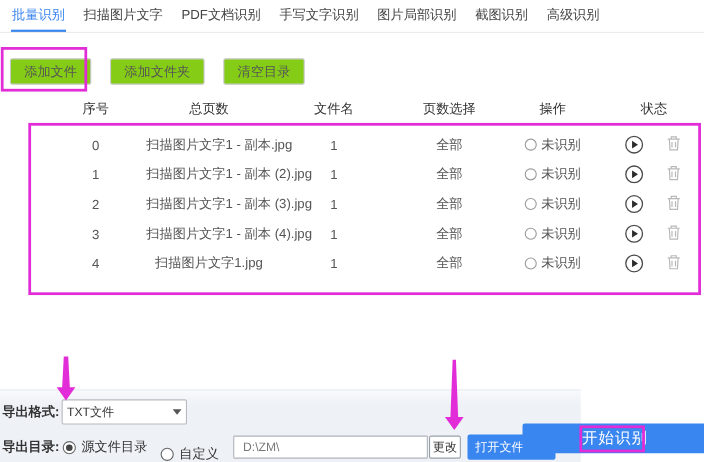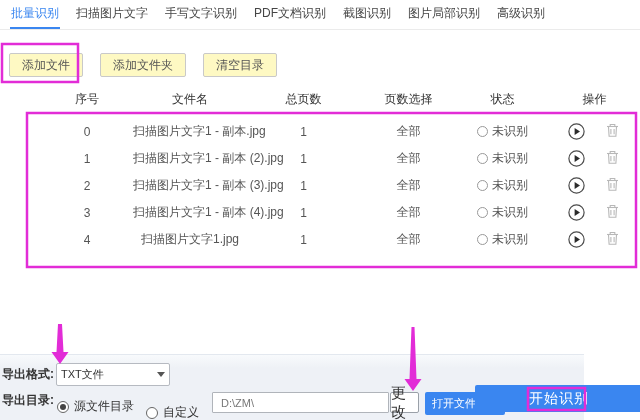--- a/index.html
+++ b/index.html
@@ -16,21 +16,21 @@
   }
   .tab {
     display:flex; align-items:center; font-size:12px; color:#454545;
     cursor:pointer; border-bottom:2px solid transparent; padding:0 1px;
     white-space:nowrap;
   }
   .tab.active { color:#3a86f0; border-bottom-color:#3a86f0; }
   
   .toolbar { margin:23px 0 0 9px; display:flex; gap:17px; }
   .tool-btn {
-    height:24px; padding:0 12px; background:#fef9c3;
+    height:24px; padding:0 12px; background:#84cc16;
     border:1px solid #c9c9c9; border-radius:2px;
     font-size:12px; color:#555; display:flex; align-items:center;
     cursor:pointer;
   }
   
   .table { margin-left:30px; width:600px;padding-left:11px; }
   .thead {
     margin-top:14px; display:grid;
     grid-template-columns:92px 114px 113px 97px 91px 93px;
   }
@@ -43,26 +43,26 @@
   .td { text-align:center; font-size:12px; color:#555; white-space:nowrap; }
   .td.status { display:flex; align-items:center; justify-content:center; gap:4px; }
   .radio-o {
     width:11px; height:11px; border:1px solid #999; border-radius:50%;
     display:inline-block; background:#fff;
   }
   .td.ops { display:flex; align-items:center; justify-content:center; gap:20px; }
   .icon-btn { width:17px; height:17px; cursor:pointer; display:flex; }
   
   .footer {
-    position:absolute; left:0; bottom:0; width:584px; height:66px;
+    position:absolute; left:0; bottom:0; width:528px; height:66px;
     background:linear-gradient(#f8fafc,#eef1f6 20%);
     border-top:1px solid #e3e8ef;
   }
   .f-row1 { display:flex; align-items:center; margin:8px 0 0 2px; }
-  .f-row2 { display:flex; margin:6px 0 0 2px; }
+  .f-row2 { display:flex; align-items:center; margin:6px 0 0 2px; }
   .f-label { font-size:12px; font-weight:bold; color:#333; width:53px; }
   .dropdown {
     margin-left:1px; width:114px; height:23px; background:#fff;
     border:1px solid #b6bac1; border-radius:2px; display:flex;
     align-items:center; justify-content:space-between; padding:0 4px;
     font-size:11px; color:#333; cursor:pointer;
   }
   .caret-down {
     width:0; height:0; border-left:4px solid transparent;
     border-right:4px solid transparent; border-top:5px solid #555;
@@ -77,21 +77,21 @@
     content:""; width:6px; height:6px; border-radius:50%; background:#444;
   }
   .radio-label { font-size:12px; color:#333; }
   .path-input {
     margin-left:13px; width:177px; height:21px; border:1px solid #b0b4ba;
     background:#fff; font-size:11px; color:#777; padding:0 8px;
     font-family:"Liberation Sans","DejaVu Sans",sans-serif; border-radius:1px;
   }
   .change-btn {
     width:29px; height:21px; margin-left:1px; background:#fff;
-    border:1px solid #9aa0a8; border-radius:2px; font-size:15px; color:#333;
+    border:1px solid #9aa0a8; border-radius:2px; font-size:11px; color:#333;
     display:flex; align-items:center; justify-content:center; cursor:pointer;
   }
   .open-dir-btn {
     margin-left:6px; height:23px; padding:0 7px; background:#3a86f0;
     border:none; border-radius:2px; color:#fff; font-size:11px;
     display:flex; align-items:center; cursor:pointer;
   }
   .start-btn {
     position:absolute; left:475px; top:385px; width:168px; height:27px;
     background:#3a86f0; border:none; border-radius:2px; color:#fff;
@@ -105,50 +105,50 @@
   }
 </style>
 </head>
 <body>
 
 <div class="tabbar">
   <div class="tab active">批量识别</div>
 
   <div class="tab">扫描图片文字</div>
 
+  <div class="tab">PDF文档识别</div>
+
   <div class="tab">手写文字识别</div>
 
-  <div class="tab">PDF文档识别</div>
+  <div class="tab">图片局部识别</div>
 
   <div class="tab">截图识别</div>
-
-  <div class="tab">图片局部识别</div>
 
   <div class="tab">高级识别</div>
 </div>
 
 <div class="toolbar">
   <div class="tool-btn">添加文件</div>
   <div class="tool-btn">添加文件夹</div>
   <div class="tool-btn">清空目录</div>
 </div>
 
 <div class="table">
   <div class="thead">
   <div class="th">序号</div>
 
+  <div class="th">总页数</div>
+
   <div class="th">文件名</div>
 
-  <div class="th">总页数</div>
-
   <div class="th">页数选择</div>
 
+  <div class="th">操作</div>
+
   <div class="th">状态</div>
-
-  <div class="th">操作</div>
 </div>
   <div class="tbody">
   <div class="tr">
     <div class="td">0</div>
     <div class="td">扫描图片文字1 - 副本.jpg</div>
     <div class="td">1</div>
     <div class="td">全部</div>
     <div class="td status">
       <span class="radio-o"></span>
       <span>未识别</span>

